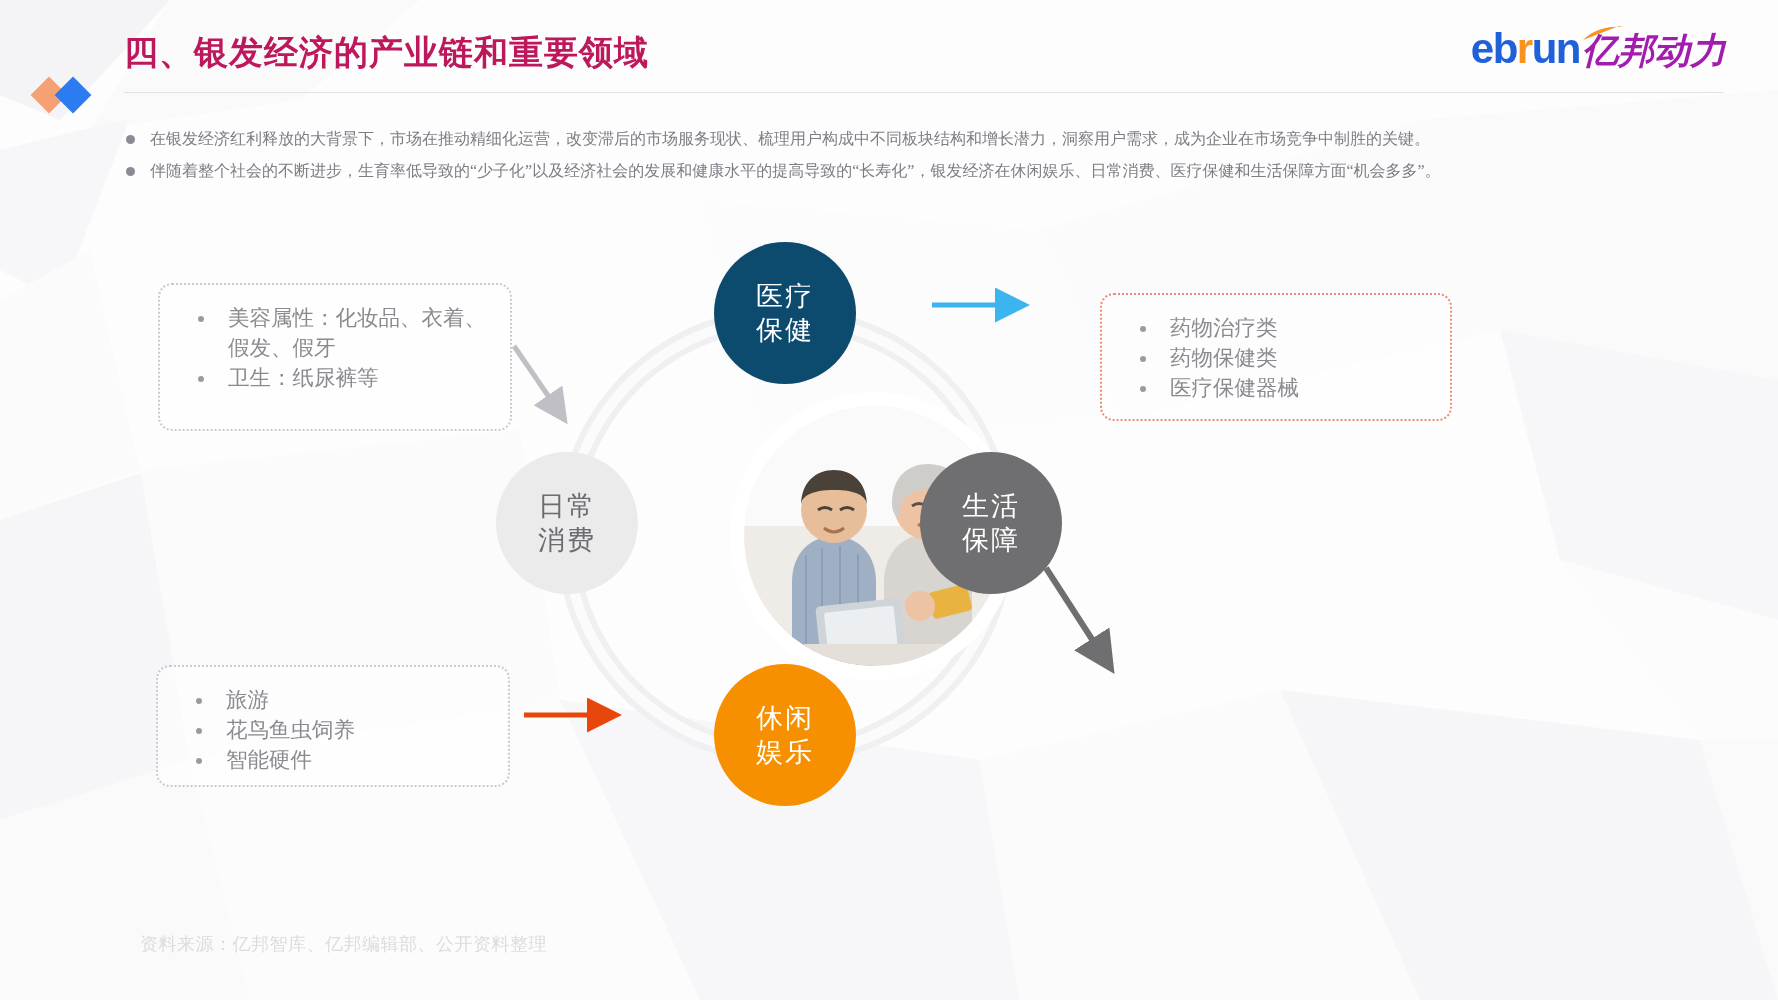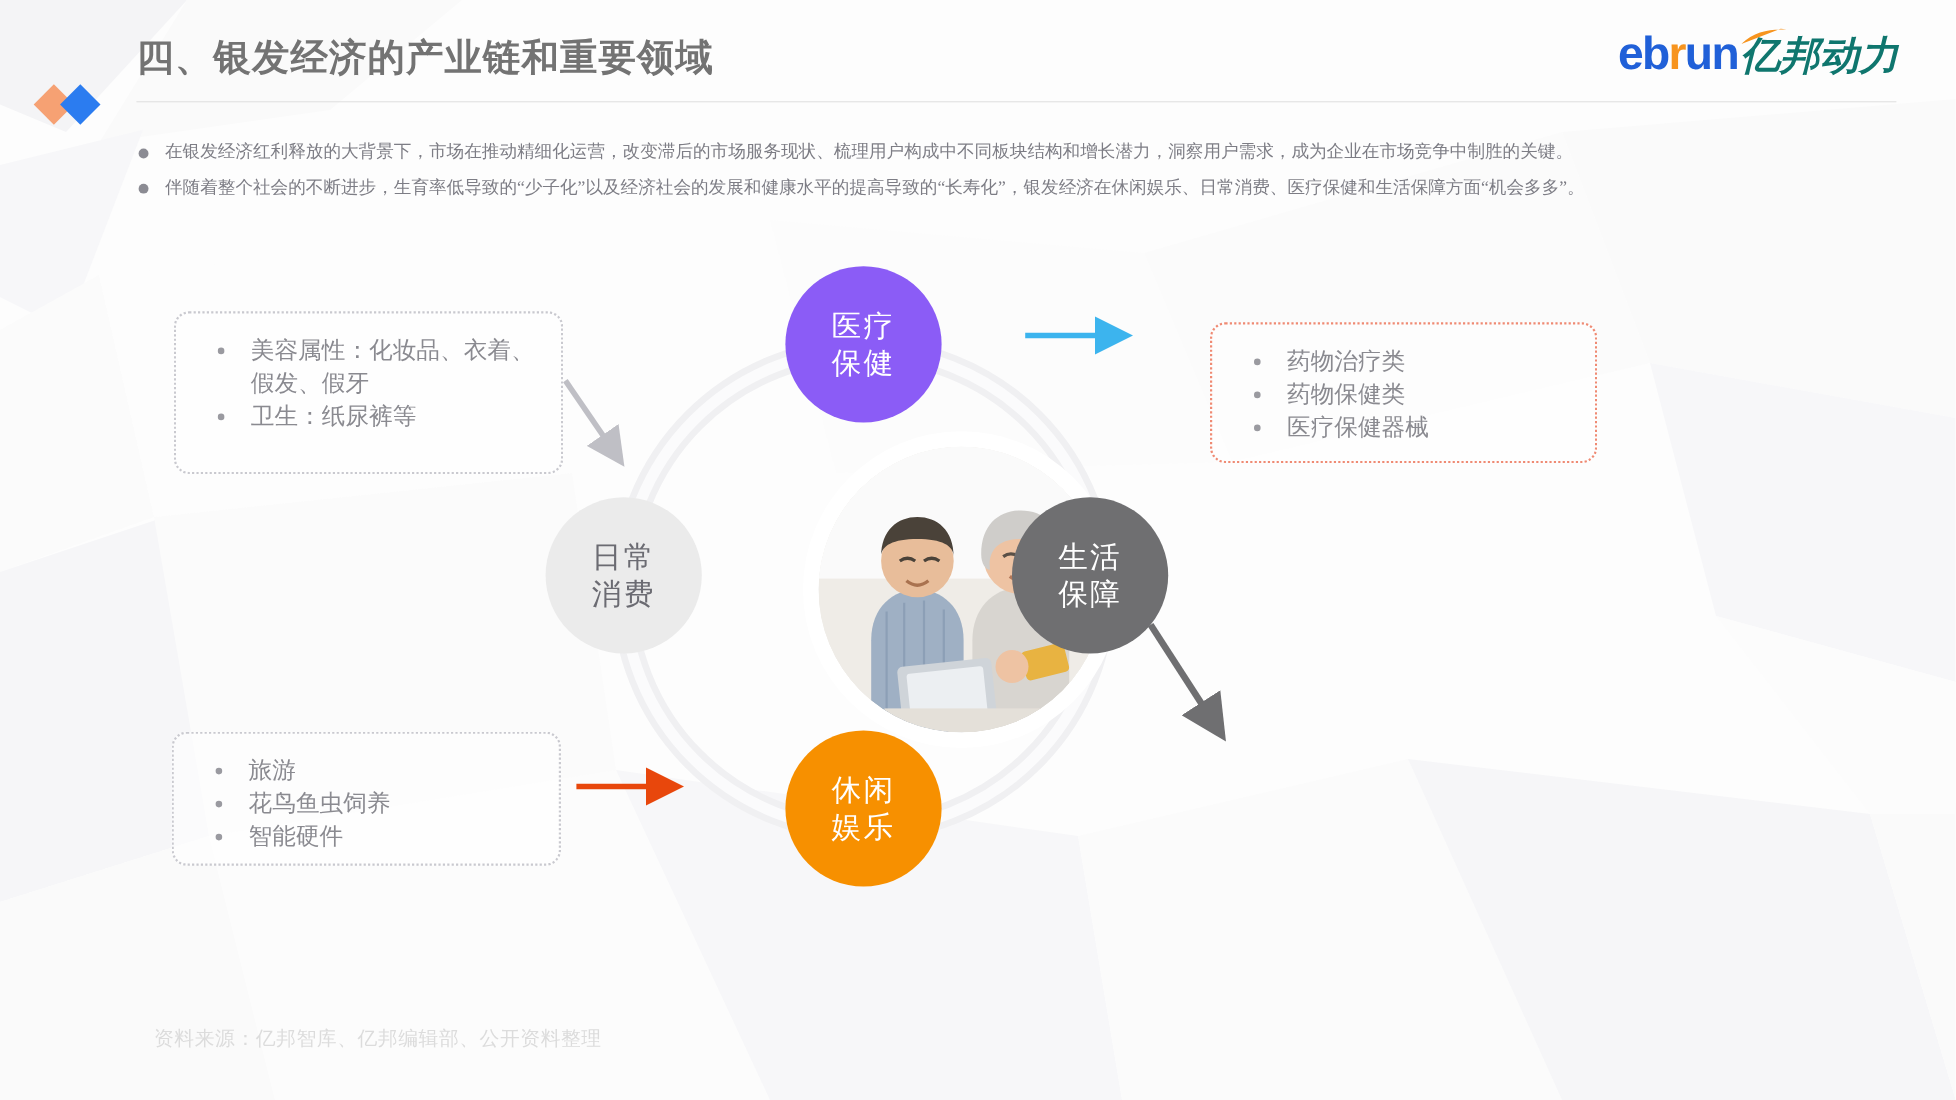--- a/index.html
+++ b/index.html
@@ -41,40 +41,40 @@
   }
   .diamond.orange { left: 2px;  top: 4px; background: #f6a173; }
   .diamond.blue   { left: 26px; top: 4px; background: #2b7cf0; }
 
   .page-title {
     position: absolute;
     left: 124px;
     top: 30px;
     font-size: 34px;
     font-weight: 700;
-    color: #737373;
+    color: #be185d;
     letter-spacing: 1px;
     white-space: nowrap;
   }
 
   .logo {
     position: absolute;
     right: 52px;
     top: 28px;
     font-family: "Liberation Sans", sans-serif;
     font-weight: 800;
     font-size: 42px;
     line-height: 1;
     letter-spacing: -1.5px;
     white-space: nowrap;
   }
   .logo .lg-blue   { color: #2060d8; }
   .logo .lg-orange { color: #f7941e; }
   .logo .lg-cn {
-    color: #0f766e;
+    color: #a21caf;
     font-style: italic;
     font-size: 36px;
     letter-spacing: 0;
     margin-left: 2px;
   }
   .logo .lg-swoosh {
     position: absolute;
     left: 112px;
     top: -2px;
     width: 42px;
@@ -163,21 +163,21 @@
     color: #ffffff;
     font-size: 27px;
     line-height: 34px;
     letter-spacing: 2px;
     text-align: center;
     font-family: "Liberation Serif", serif;
   }
   .node-medical {
     left: 714px; top: 12px;
     width: 142px; height: 142px;
-    background: #8b5cf6;
+    background: #0c4a6e;
   }
   .node-leisure {
     left: 714px; top: 434px;
     width: 142px; height: 142px;
     background: #f79000;
     align-items: center;
   }
   .node-daily {
     left: 496px; top: 222px;
     width: 142px; height: 142px;

